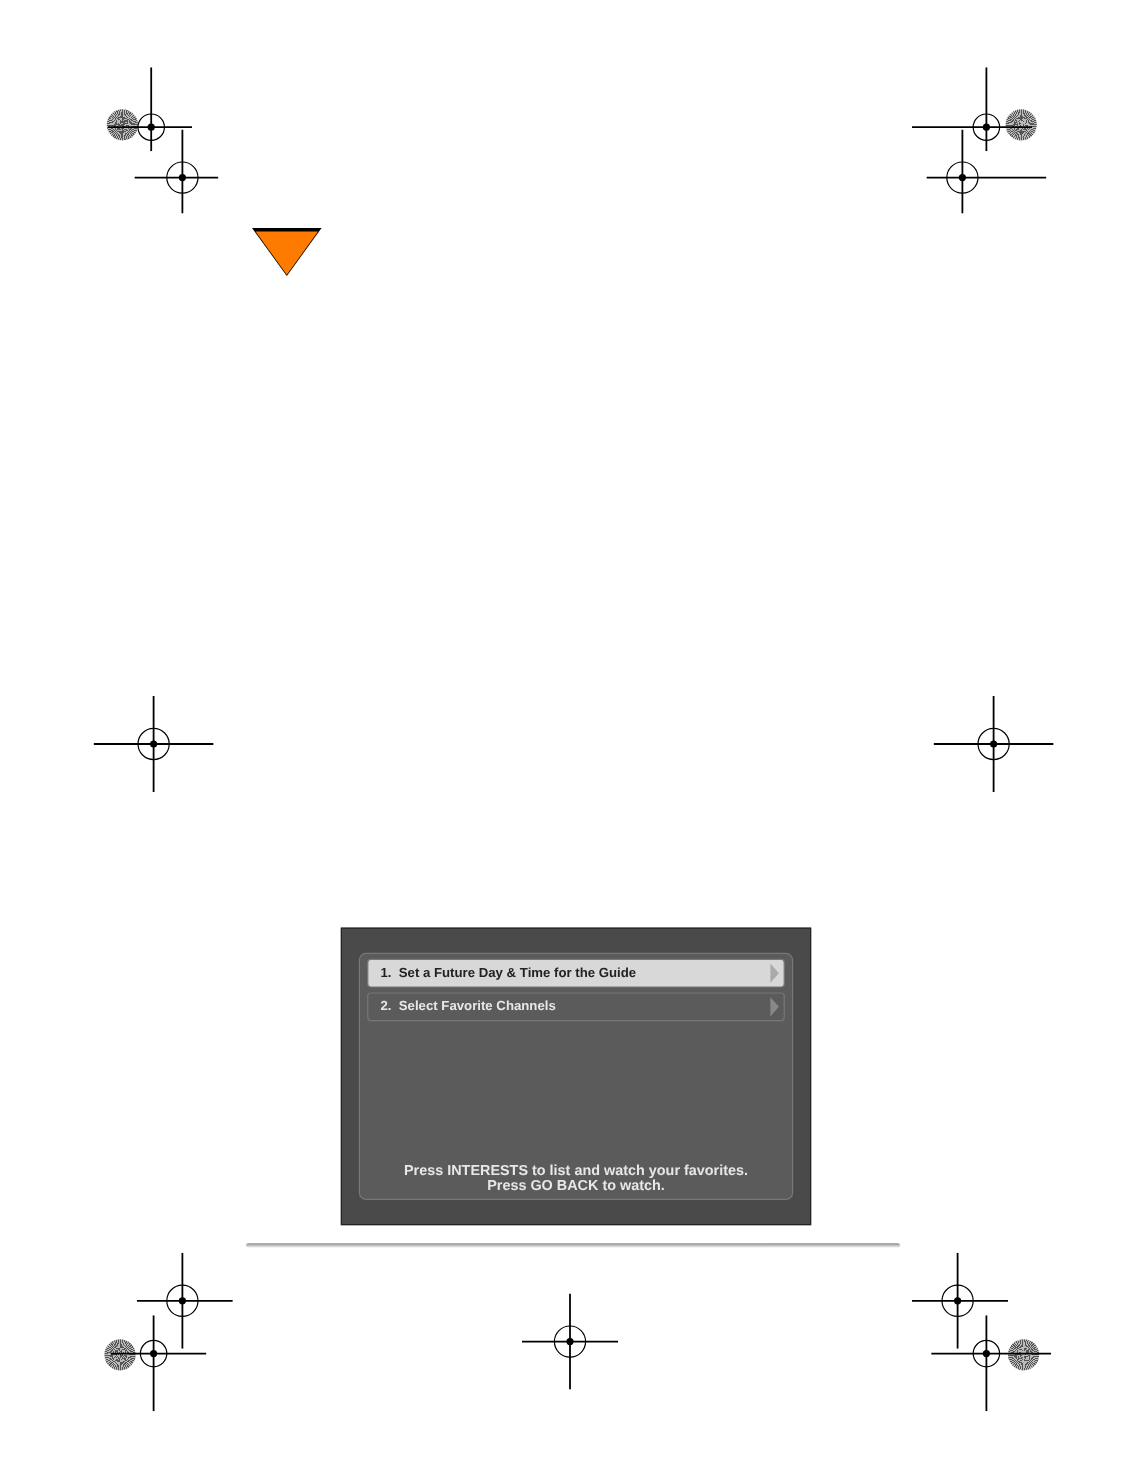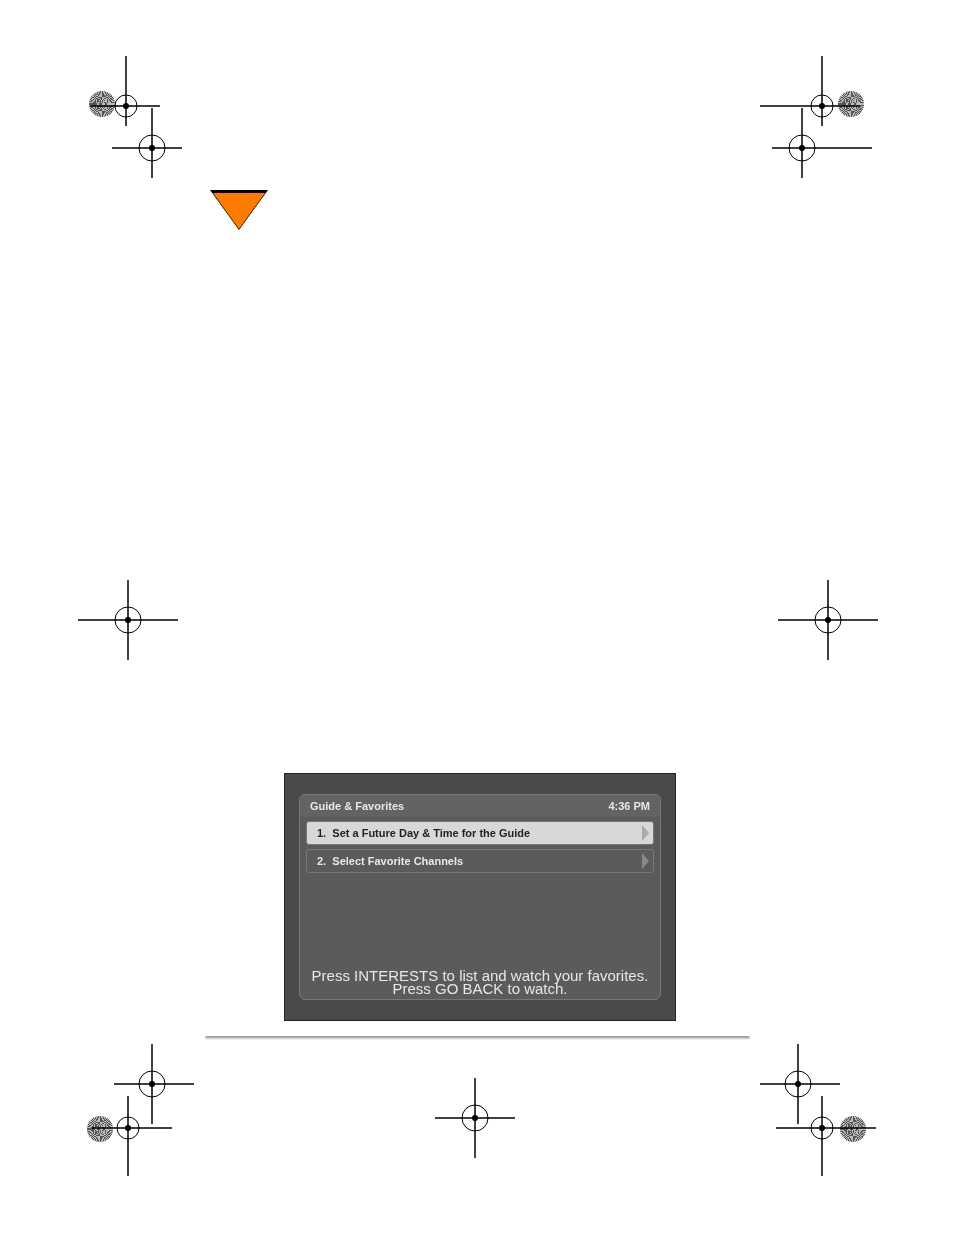--- a/index.html
+++ b/index.html
@@ -121,23 +121,23 @@
     border-top: 8px solid transparent;
     border-bottom: 8px solid transparent;
     border-left: 7px solid #888;
   }
   .tv-item.selected .chevron { border-left-color: #aaa; }
   .tv-footer {
     position: absolute;
     left: 0; right: 0; bottom: 4px;
     text-align: center;
     color: #e7e7e7;
-    font-size: 15px;
+    font-size: 12px;
     line-height: 13px;
-    font-weight: normal;
+    font-weight: bold;
   }
 
   
   .soft-line {
     position: absolute;
     left: 205px;
     top: 1036px;
     width: 545px;
     height: 4px;
     background: linear-gradient(#888, transparent);
@@ -222,24 +222,20 @@
   <line x1="0" y1="32" x2="100" y2="32"></line>
   <circle class="outer" cx="46" cy="32" r="11"></circle>
   <circle class="inner" cx="46" cy="32" r="3"></circle>
 </svg>
 
 <div class="nav-triangle-border"></div>
 <div class="nav-triangle"></div>
 
 <div class="tv-box">
   <div class="tv-panel">
-    <div class="tv-header">
-      <span>Guide &amp; Favorites</span>
-      <span>4:36 PM</span>
-    </div>
 
     <div class="tv-item selected">
       <span>1.</span>
       <span>&nbsp;&nbsp;</span>
       <span>Set a Future Day &amp; Time for the Guide</span>
       <span class="chevron"></span>
     </div>
 
     <div class="tv-item">
       <span>2.</span>

